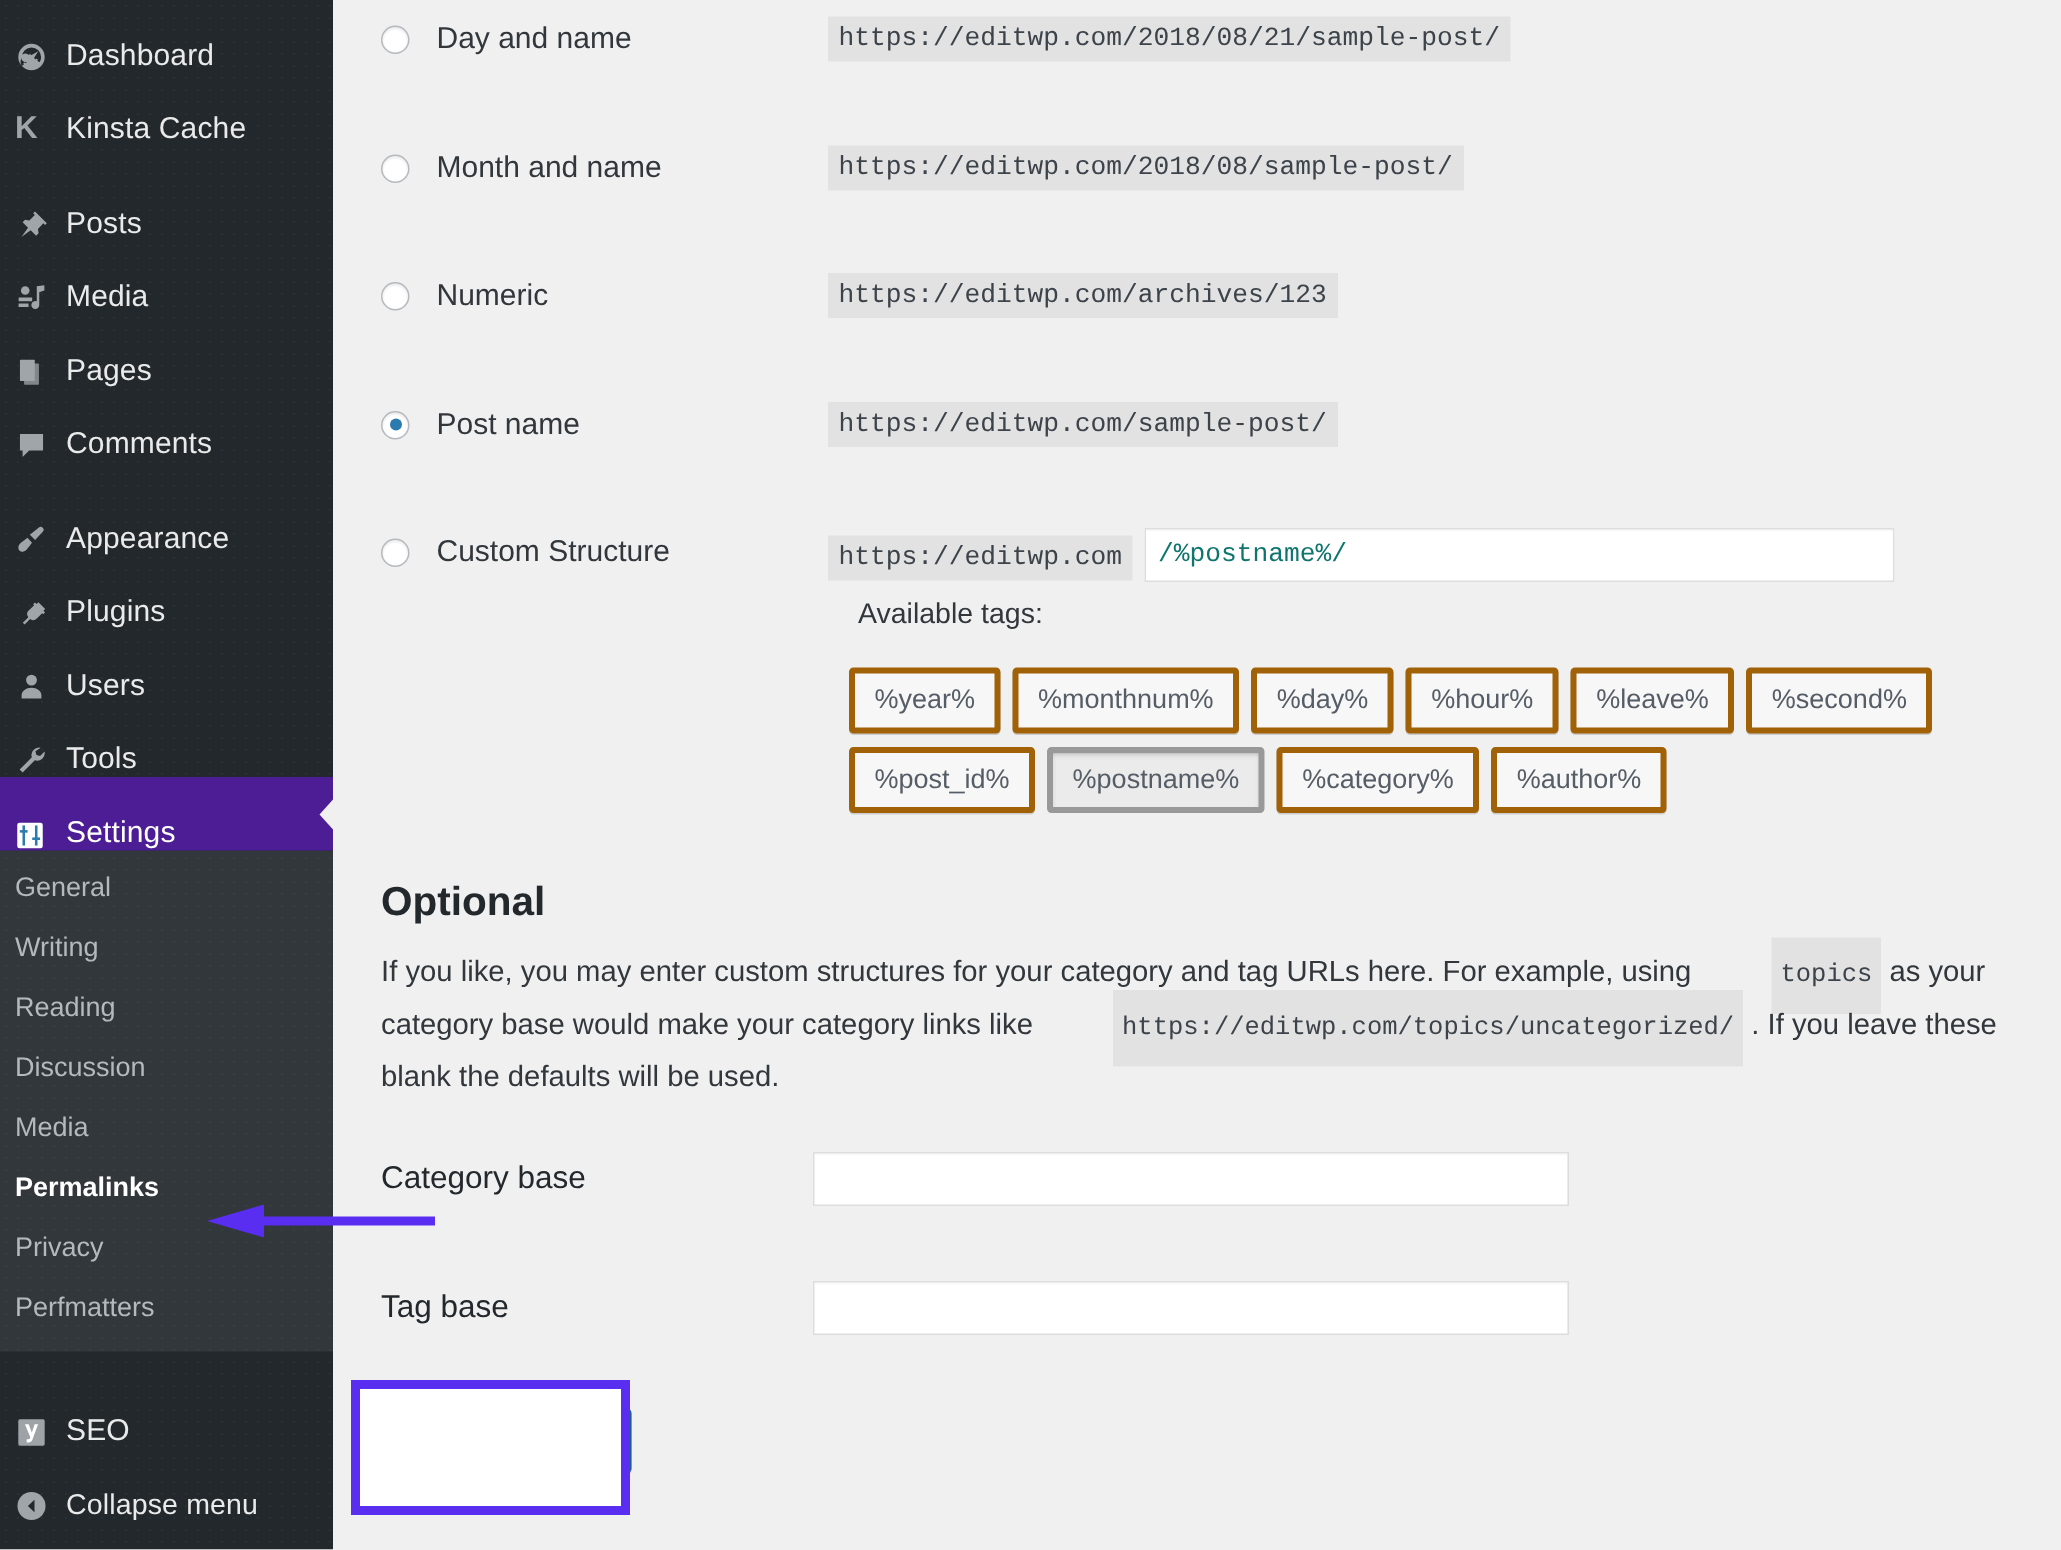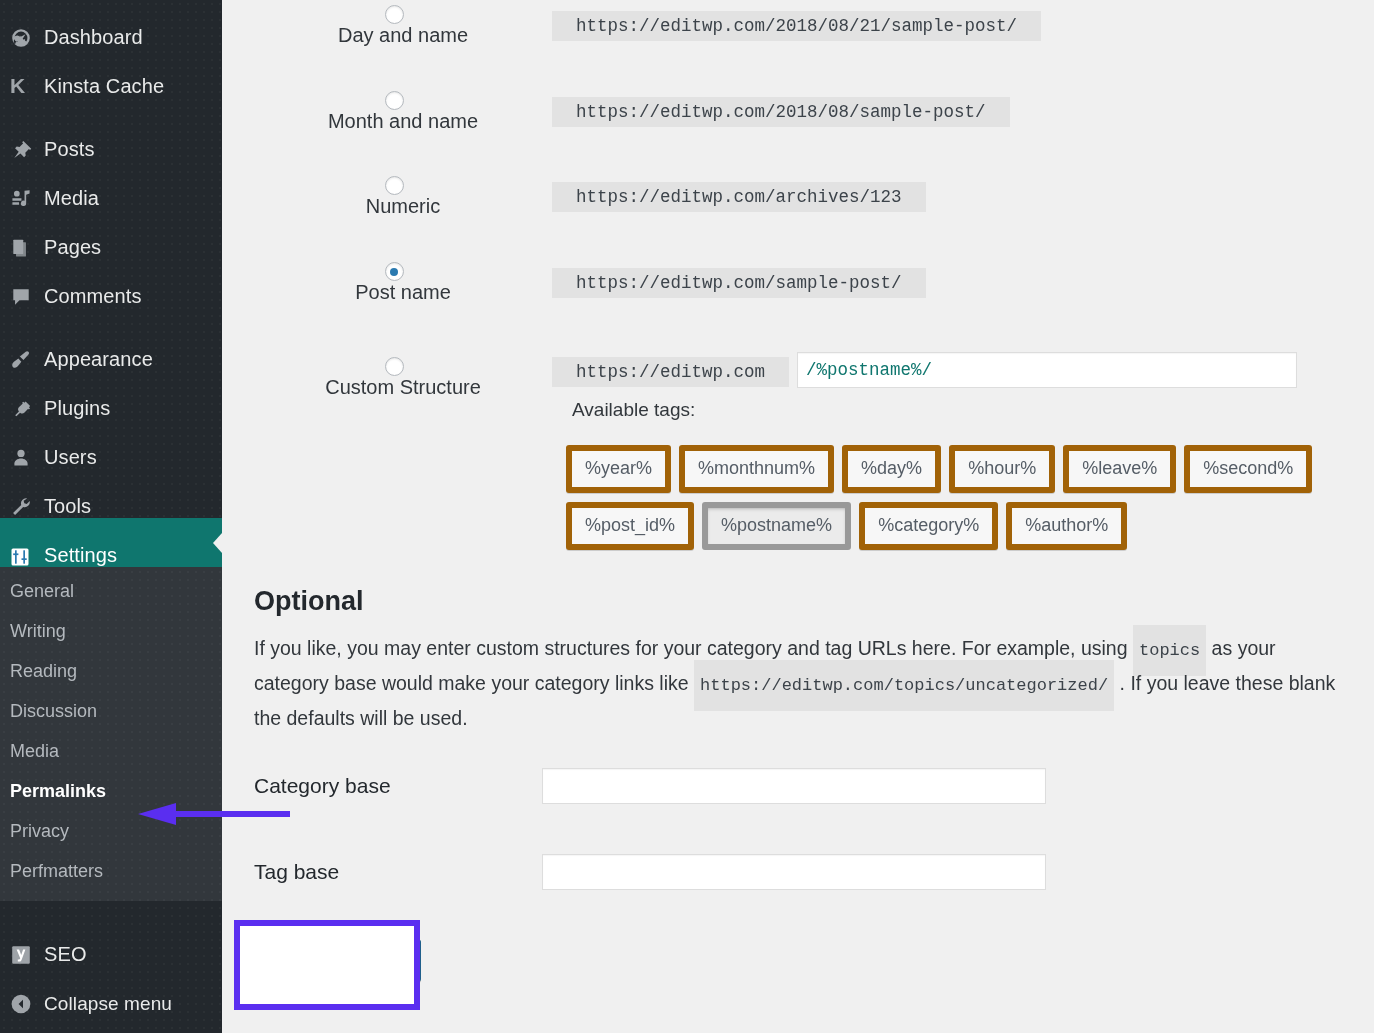--- a/index.html
+++ b/index.html
@@ -40,21 +40,21 @@
     min-width: 34px;
     display: flex;
     align-items: center;
     justify-content: flex-start;
     color: #a0a5aa;
   }
   .menu-top .mi-label { color: #e9eaea; font-size: 20px; }
   .menu-gap { height: 14px; }
 
   .menu-top.current {
-    background: #0f766e;
+    background: #4c1d95;
     color: #fff;
   }
   .menu-top.current .mi-label { color: #ffffff; }
   .menu-top.current .mi-ico { color: #ffffff; }
   .menu-top.current::after {
     content: "";
     position: absolute;
     right: 0; top: 50%;
     margin-top: -10px;
     border-style: solid;
@@ -105,21 +105,20 @@
     display: flex;
     align-items: center;
   }
   .radio-cell {
     width: 330px;
     min-width: 330px;
     display: flex;
     align-items: center;
     padding-left: 32px;
     box-sizing: border-box;
-    flex-direction: column;
   }
   .radio {
     width: 19px; height: 19px;
     min-width: 19px;
     border-radius: 50%;
     border: 1px solid #b4b9be;
     background: #fff;
     box-shadow: inset 0 1px 2px rgba(0,0,0,0.1);
     margin-right: 18px;
     position: relative;
@@ -137,21 +136,21 @@
   .radio-label {
     font-size: 20px;
     color: #32373c;
     white-space: nowrap;
   }
   .code-chip {
     background: #e2e2e2;
     color: #3c434a;
     font-family: "Liberation Mono", monospace;
     font-size: 17.5px;
-    padding: 5px 24px;
+    padding: 5px 7px;
     white-space: nowrap;
     border-radius: 0;
   }
 
   
   #custom-block {
     position: absolute;
     left: 0; top: 349px;
     width: 100%;
   }
@@ -181,21 +180,21 @@
   #tag-buttons {
     position: absolute;
     left: 344px; top: 96px;
     width: 780px;
     display: flex;
     flex-wrap: wrap;
     gap: 9px 8px;
   }
   .tag-btn {
     background: #f7f7f7;
-    border: 6px solid #a16207;
+    border: 4px solid #a16207;
     border-radius: 3px;
     color: #555d66;
     font-size: 18px;
     padding: 8px 13px;
     box-shadow: 0 1px 0 #cccccc;
     cursor: pointer;
     line-height: 1.1;
     font-family: "Liberation Sans", sans-serif;
   }
   .tag-btn.active {
@@ -214,21 +213,21 @@
     margin: 0;
   }
   #optional-p {
     position: absolute;
     left: 32px; top: 632px;
     width: 1100px;
     font-size: 19.5px;
     line-height: 33px;
     color: #32373c;
   }
-  #optional-p .code-chip { font-size: 17px; padding: 16px 6px; }
+  #optional-p .code-chip { font-size: 17px; padding: 16px 6px; margin-left: 48px; }
 
   .field-row {
     position: absolute;
     left: 0;
     width: 100%;
     display: flex;
     align-items: center;
   }
   .field-label {
     width: 320px;

